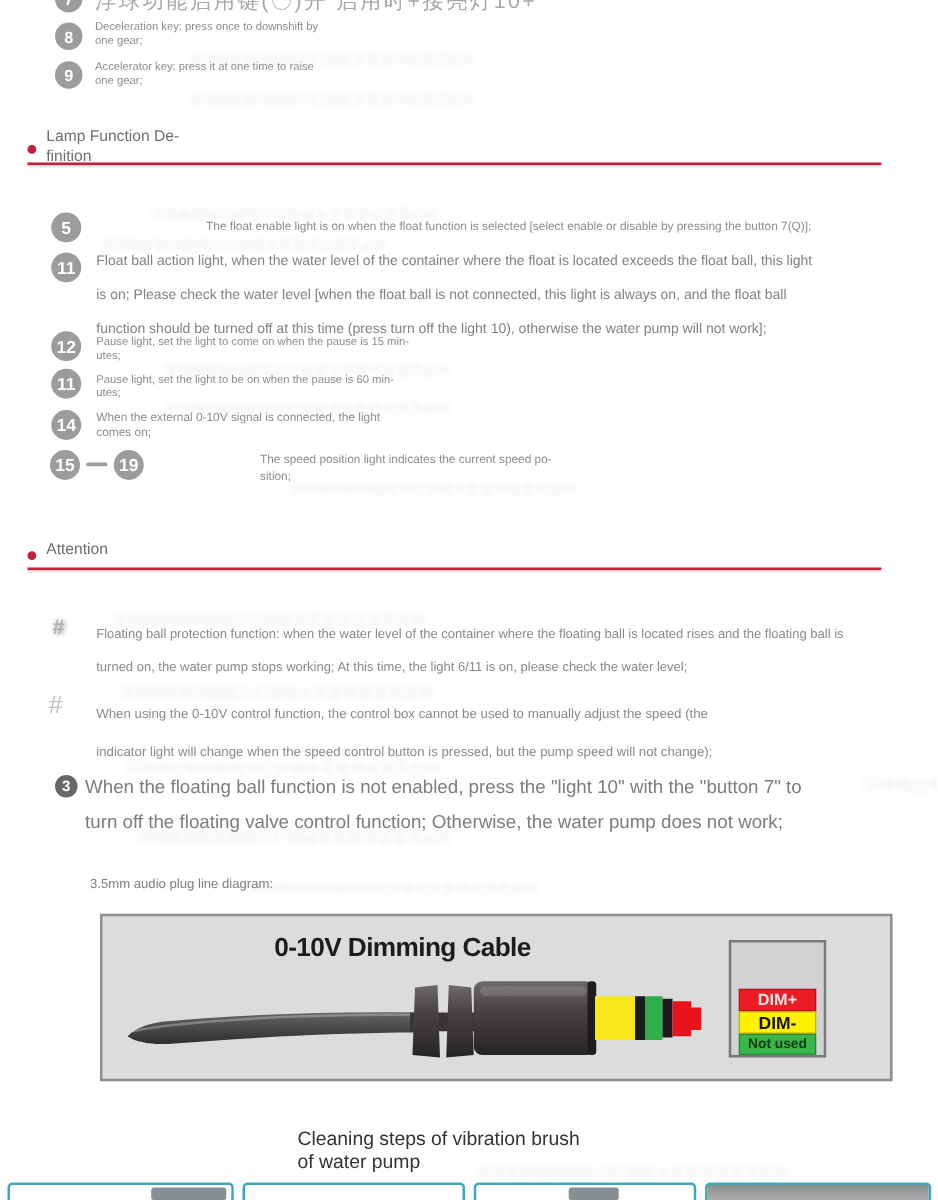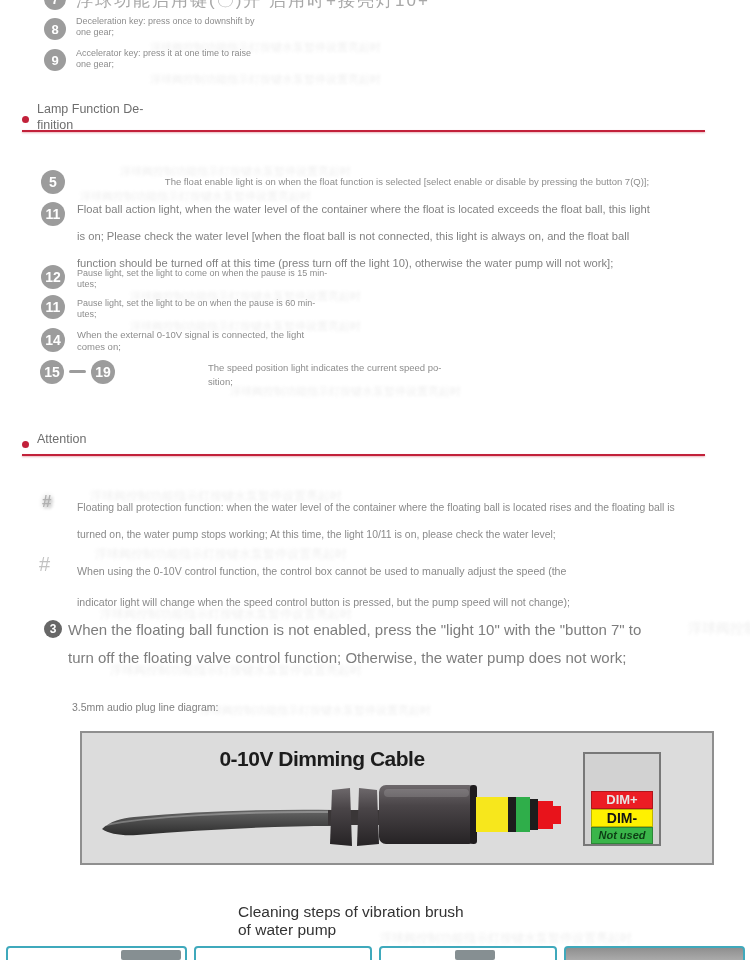--- a/index.html
+++ b/index.html
@@ -32,21 +32,21 @@
            border:2px solid #8f8f8f;box-sizing:border-box;}
   .diag-title{position:absolute;left:130px;top:14px;width:220px;text-align:center;color:#1c1c1c;
               font-size:21px;font-weight:bold;letter-spacing:-0.5px;}
   .legend{position:absolute;left:501px;top:19px;width:78px;height:94px;background:#d2d2d2;
           border:2px solid #787878;box-sizing:border-box;display:flex;flex-direction:column;
           align-items:center;justify-content:space-evenly;}
   .chip{width:62px;height:23px;display:flex;align-items:center;justify-content:center;
         font-weight:bold;border:1px solid rgba(0,0,0,.25);box-sizing:border-box;}
   .chip0{font-size:13px;}
   .chip1{font-size:14px;}
-  .chip2{font-size:11px;font-style:italic;}
+  .chip2{font-size:11px;}
   
   .caption{position:absolute;left:238px;top:903px;color:#333333;font-size:15.5px;line-height:18px;white-space:pre-line;}
   
   .thumb{position:absolute;top:946px;height:22px;border:2px solid #3fa9bc;border-radius:4px;
          background:#ffffff;box-sizing:border-box;}
   .thumb-fill{background:linear-gradient(180deg,#8f8f8f,#b8b8b8);}
   .smudge{position:absolute;right:4px;top:2px;width:60px;height:10px;background:#5e6a6d;opacity:.75;border-radius:2px;}
   
   .ghost{position:absolute;color:#8a8a8a;opacity:.14;filter:blur(1.6px);font-size:11px;white-space:nowrap;}
   
@@ -118,21 +118,21 @@
     </div>
   <div class="txt t95" style="left:208px;top:361px;font-size:9.5px;line-height:13.5px;">The speed position light indicates the current speed po-
 sition;</div>
 
   <div class="bullet" style="left:22px;top:441px;"></div>
   <div class="sec-title" style="left:37px;top:432px;">Attention</div>
   <div class="rule" style="left:22px;top:454px;width:683px;"></div>
 
   <div class="hash1" style="left:42px;top:492px;">#</div>
   <div class="txt t105" style="left:77px;top:494px;width:668px;line-height:27px;color:#8a8a8a;">Floating ball protection function: when the water level of the container where the floating ball is located rises and the floating ball is
-turned on, the water pump stops working; At this time, the light 10/11 is on, please check the water level;</div>
+turned on, the water pump stops working; At this time, the light 6/11 is on, please check the water level;</div>
 
   <div class="hash2" style="left:39px;top:553px;">#</div>
   <div class="txt" style="left:77px;top:556px;width:650px;font-size:10.6px;line-height:31px;color:#8a8a8a;">When using the 0-10V control function, the control box cannot be used to manually adjust the speed (the
 indicator light will change when the speed control button is pressed, but the pump speed will not change);</div>
 
   <div class="circle c18" style="left:44px;top:620px;">
       <span>3</span>
     </div>
   <div class="txt t15" style="left:68px;top:616px;width:660px;">When the floating ball function is not enabled, press the "light 10" with the "button 7" to
 turn off the floating valve control function; Otherwise, the water pump does not work;</div>

